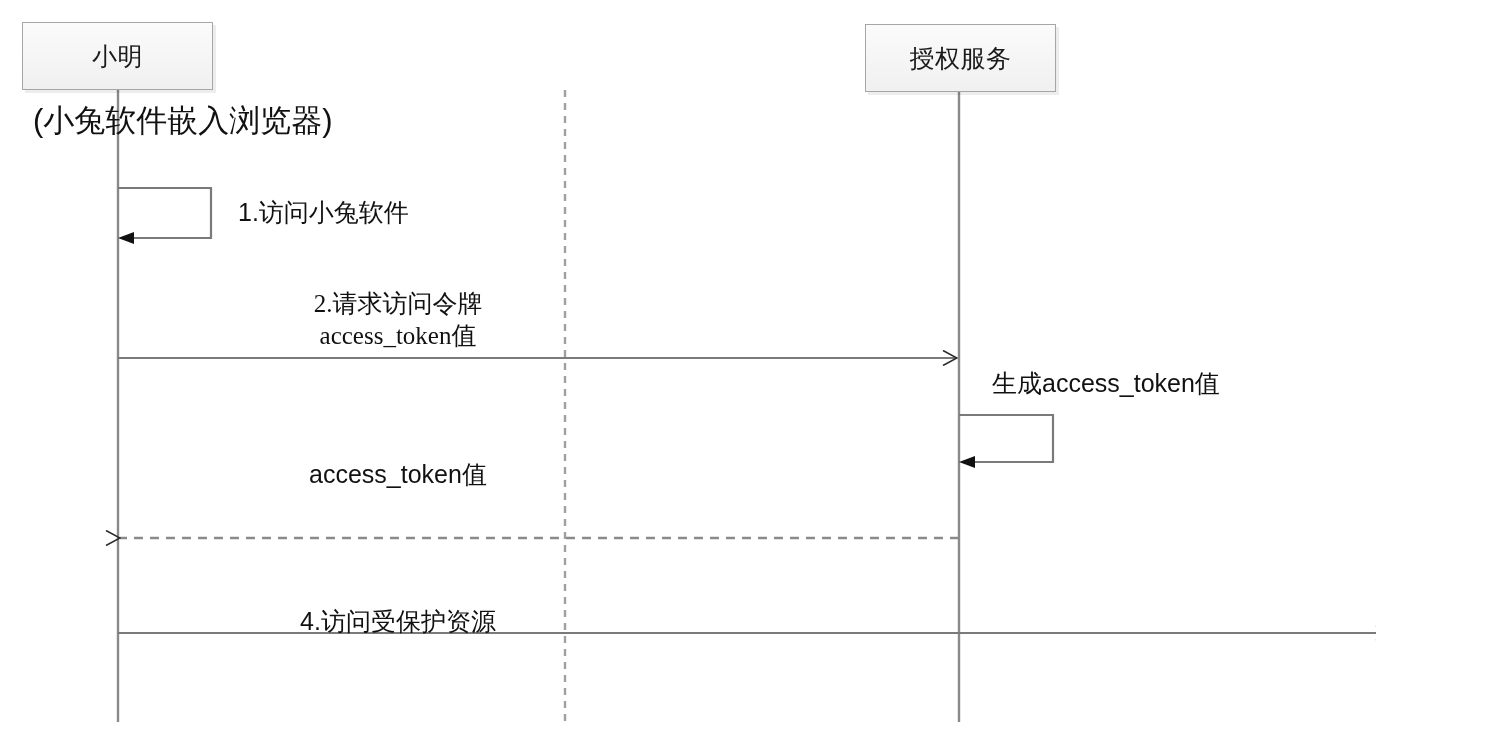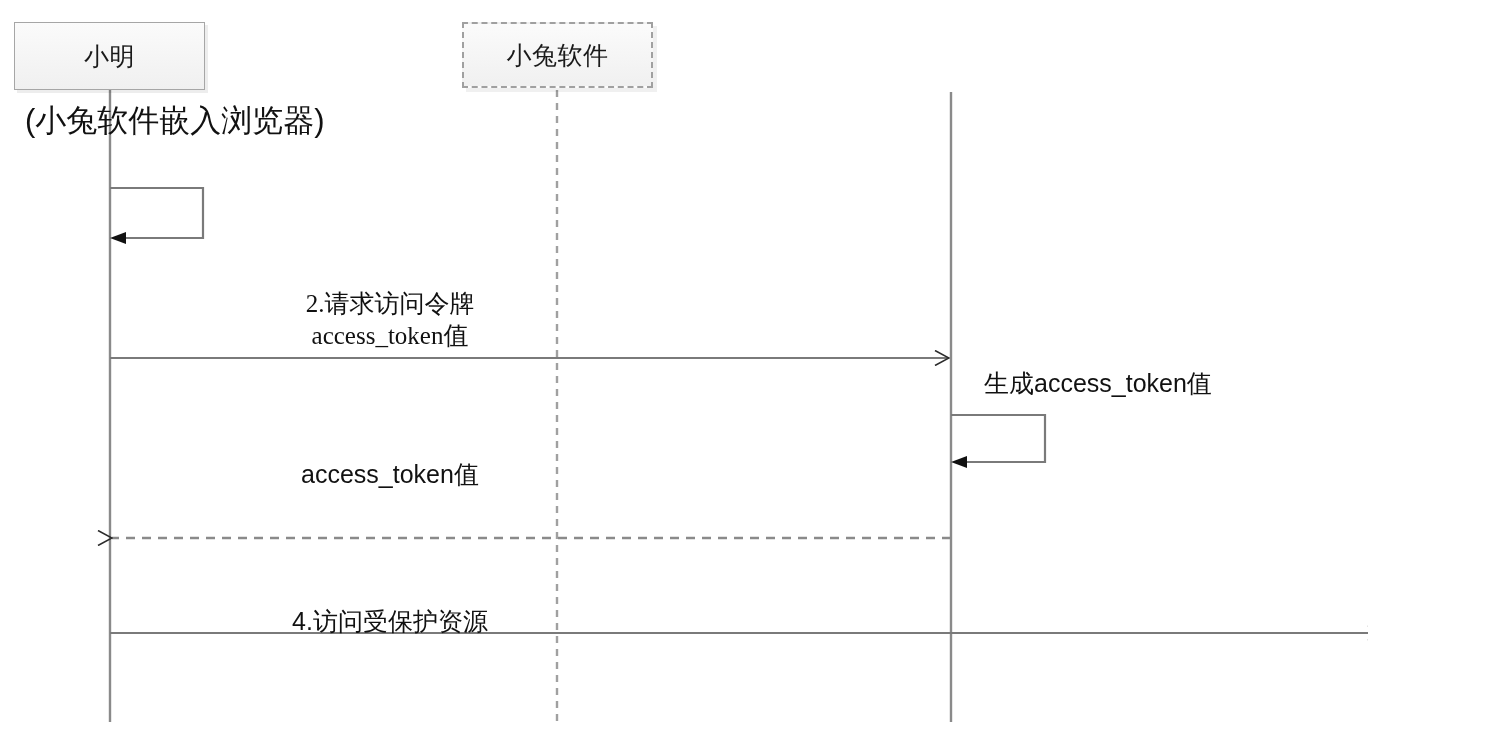--- a/index.html
+++ b/index.html
@@ -9,20 +9,21 @@
   }
   body {
     font-family: "Liberation Sans", "DejaVu Sans", sans-serif;
   }
   #diagram-root {
     position: relative;
     width: 1368px;
     height: 730px;
     background: #ffffff;
     overflow: hidden;
+    margin-left: 8px;
   }
   svg.layer {
     position: absolute;
     top: 0;
     left: 0;
     width: 1492px;
     height: 730px;
   }
   
   .participant {
@@ -112,28 +113,29 @@
 
     <g>
       <line x1="110" y1="633" x2="1382" y2="633" stroke="#7a7a7a" stroke-width="2.2" marker-end="url(#open-arrow-right)"></line>
     </g>
   </svg>
 
   <div class="participant solid" style="left:14px; top:22px; width:191px; height:68px;">
     <span class="participant-label">小明</span>
   </div>
 
-  <div class="participant dashed" style="left:462px; top:22px; width:191px; height:66px;">
-    <span class="participant-label">小兔软件</span>
+
+  <div class="participant solid" style="left:857px; top:24px; width:191px; height:68px;">
+    <span class="participant-label">授权服务</span>
   </div>
-
 
 
   <div class="note-text" style="left:25px; top:105px;">(小兔软件嵌入浏览器)</div>
 
+  <div class="msg-label" style="left:230px; top:197px;">1.访问小兔软件</div>
 
   <div class="msg-label" style="left:110px; top:288px; width:560px;font-family:Liberation Serif, serif;">
     <div>2.请求访问令牌</div>
     <div>access_token值</div>
   </div>
 
   <div class="msg-label left-anchored" style="left:984px; top:368px;">生成access_token值</div>
 
   <div class="msg-label" style="left:110px; top:459px; width:560px;">
     <div>access_token值</div>

